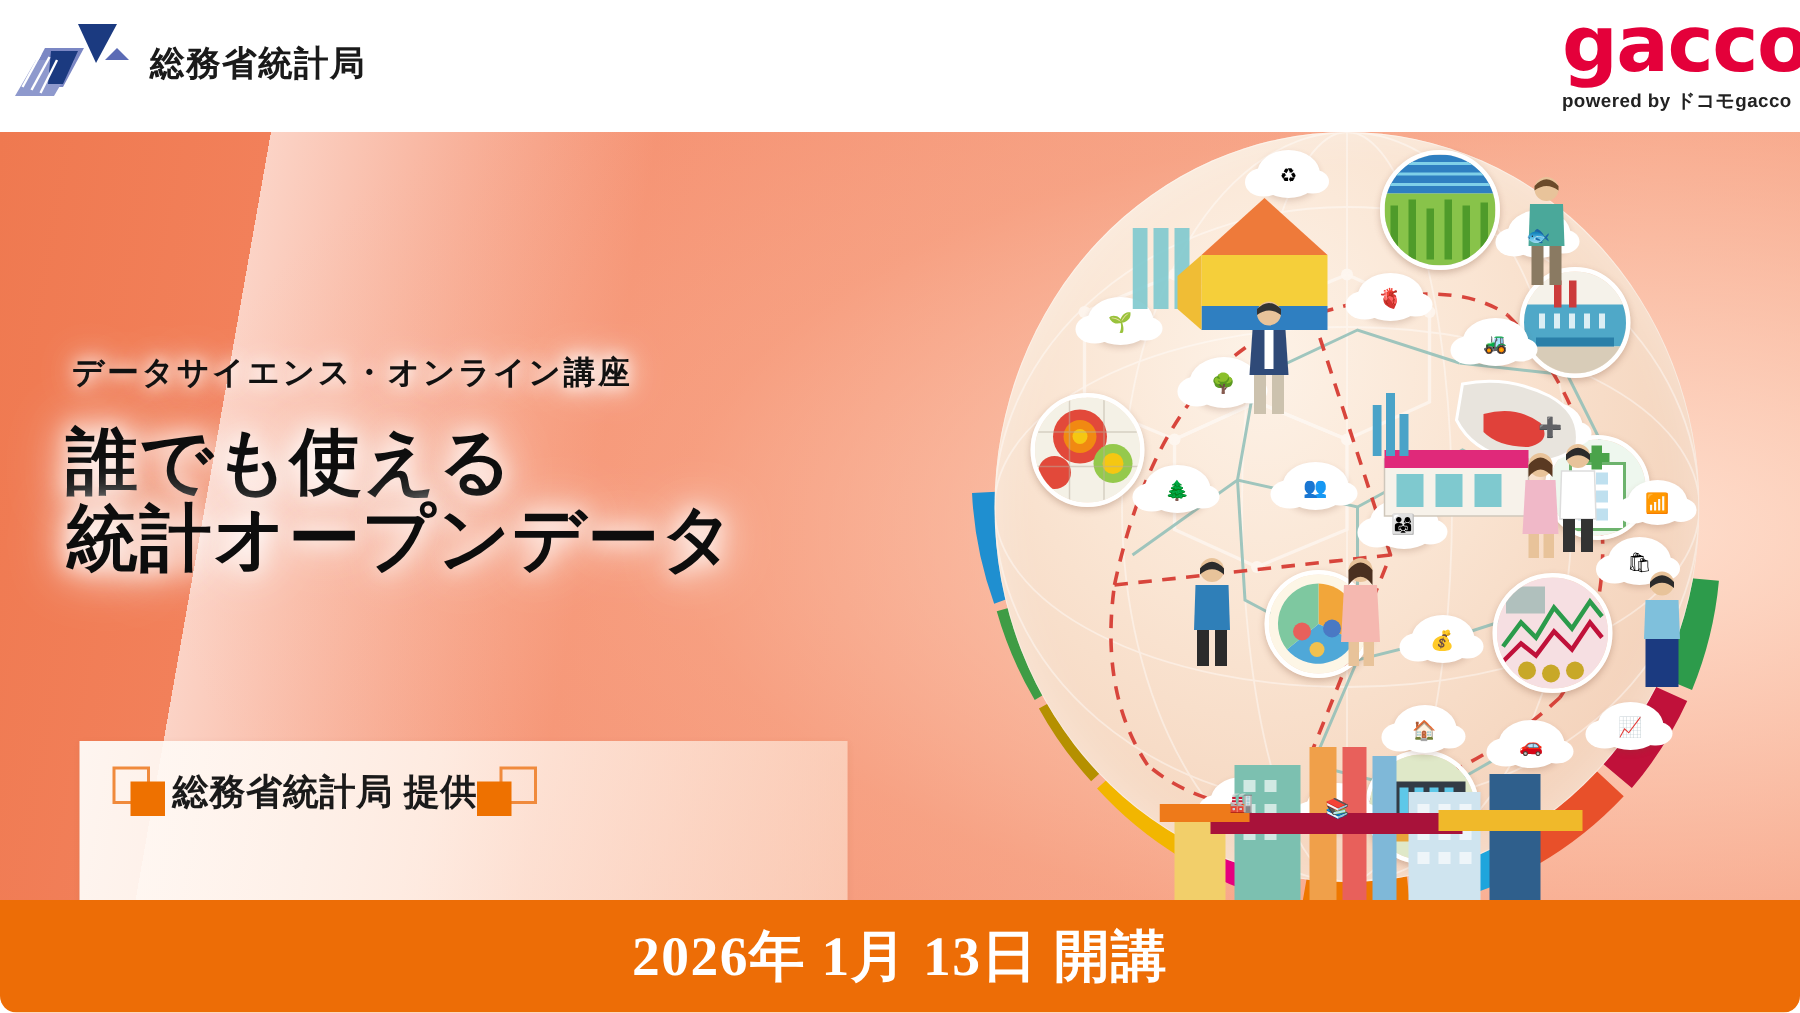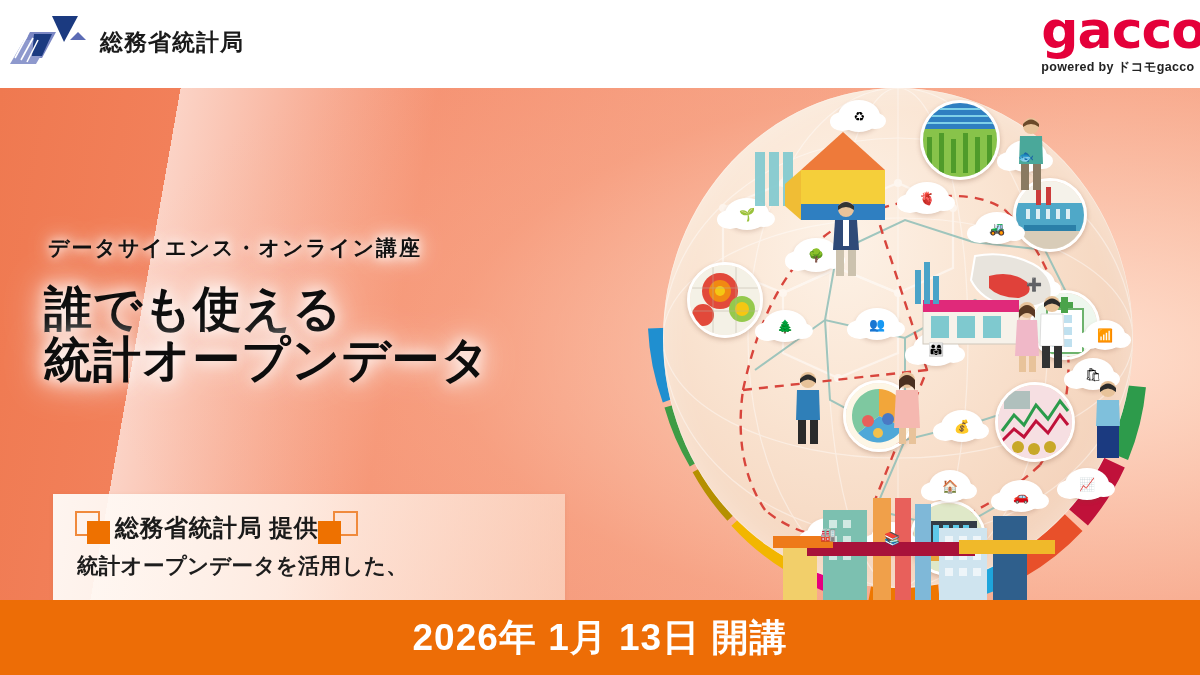--- a/index.html
+++ b/index.html
@@ -2,21 +2,21 @@
 <html lang="ja"><head>
 <meta charset="utf-8">
 <title>gacco course banner</title>
 <style>
   html,body{margin:0;padding:0;}
   body{
     width:1200px;height:675px;overflow:hidden;
     font-family:"Liberation Sans","DejaVu Sans",sans-serif;
     background:#fff;
   }
-  .stage{position:relative;width:1200px;height:675px;overflow:hidden;}
+  .stage{position:relative;width:1200px;height:675px;overflow:hidden;border-radius:11px;}
 
   
   .header{
     position:absolute;left:0;top:0;width:1200px;height:88px;
     background:#ffffff;z-index:40;
   }
   .logo-block{position:absolute;left:6px;top:14px;display:flex;align-items:center;}
   .mlit-mark{position:relative;width:84px;height:56px;}
   .mlit-mark svg{display:block;}
   .mlit-text{
@@ -122,21 +122,21 @@
   .panel-body{
     position:absolute;left:24px;top:58px;right:16px;
     font-size:21.5px;font-weight:bold;color:#1d1d1d;line-height:1.38;
     letter-spacing:.3px;
   }
   .panel-body span{display:block;white-space:nowrap;}
 
   
   .footer{
     position:absolute;left:0;top:600px;width:1200px;height:75px;
-    background:#ed6d06;display:flex;align-items:center;justify-content:center;z-index:40;
+    background:#ed6d06;display:flex;align-items:center;justify-content:center;z-index:40;font-family:Liberation Serif, serif;
   }
   .footer-text{
     font-size:37px;font-weight:bold;color:#fff;letter-spacing:1px;white-space:nowrap;
   }
 </style>
 </head>
 <body>
 
 <div class="stage">
 
@@ -560,21 +560,20 @@
           <div class="sq-out"></div>
             <div class="sq-fill"></div>
         </div>
         <div class="panel-head-text">総務省統計局 提供</div>
         <div class="deco right">
           <div class="sq-out"></div>
             <div class="sq-fill"></div>
         </div>
       </div>
       <div class="panel-body">
-        <span>統計オープンデータを活用した、</span>
       </div>
     </div>
 
   </div>
 
   <div class="footer">
     <div class="footer-text">2026年 1月 13日 開講</div>
   </div>
 
 </div>

